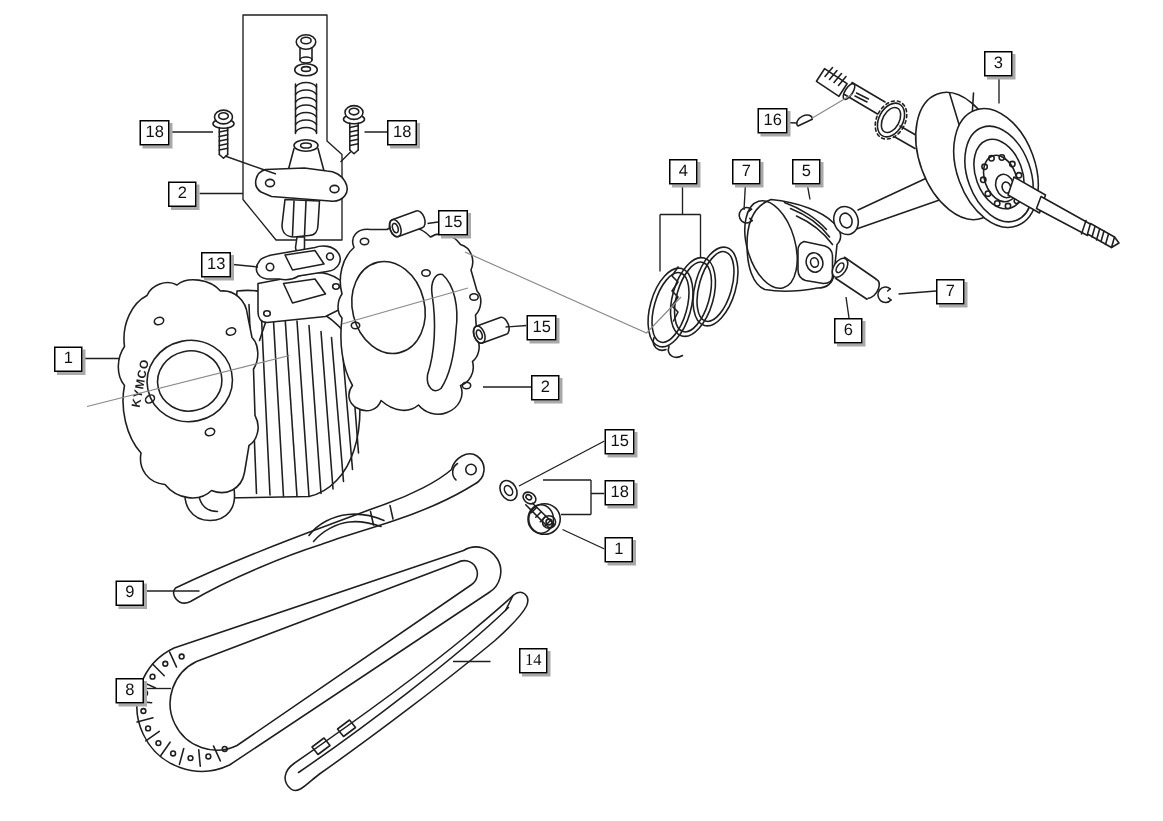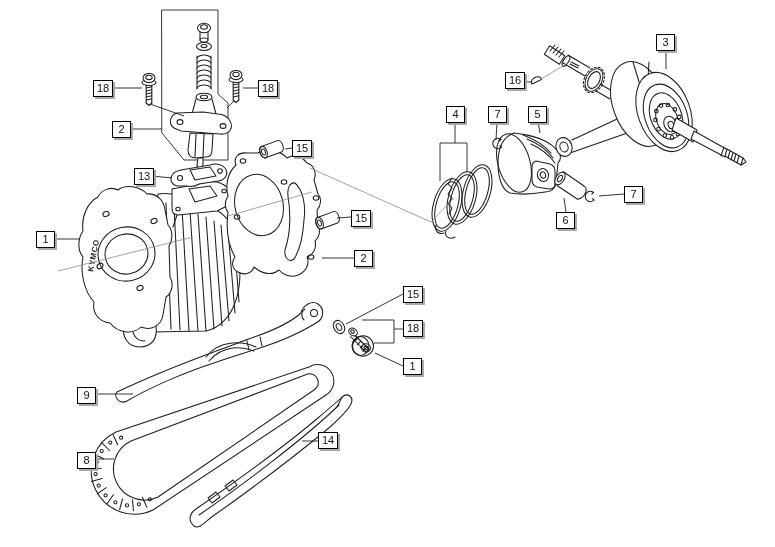--- a/index.html
+++ b/index.html
@@ -346,21 +346,21 @@
       <div class="part-label" style="left: 528px; top: 106px;">5</div>
       <div class="part-label" style="left: 556px; top: 212px;">6</div>
       <div class="part-label" style="left: 488px; top: 106px;">7</div>
       <div class="part-label" style="left: 624px; top: 186px;">7</div>
       <div class="part-label" style="left: 77px; top: 452px;">8</div>
       <div class="part-label" style="left: 77px; top: 387px;">9</div>
       <div class="part-label" style="left: 403px; top: 358px;">1</div>
       <div class="part-label" style="left: 403px; top: 320px;">18</div>
       <div class="part-label" style="left: 112px; top: 121px;">2</div>
       <div class="part-label" style="left: 134px; top: 168px;">13</div>
-      <div class="part-label" style="left: 318px; top: 432px;">14</div>
+      <div class="part-label" style="left: 346px; top: 432px; font-family: Liberation Serif, serif;">14</div>
       <div class="part-label" style="left: 292px; top: 140px;">15</div>
       <div class="part-label" style="left: 351px; top: 210px;">15</div>
       <div class="part-label" style="left: 505px; top: 72px;">16</div>
       <div class="part-label" style="left: 403px; top: 286px;">15</div>
       <div class="part-label" style="left: 93px; top: 80px;">18</div>
       <div class="part-label" style="left: 258px; top: 80px;">18</div>
     </div>
 
 </div>
 

